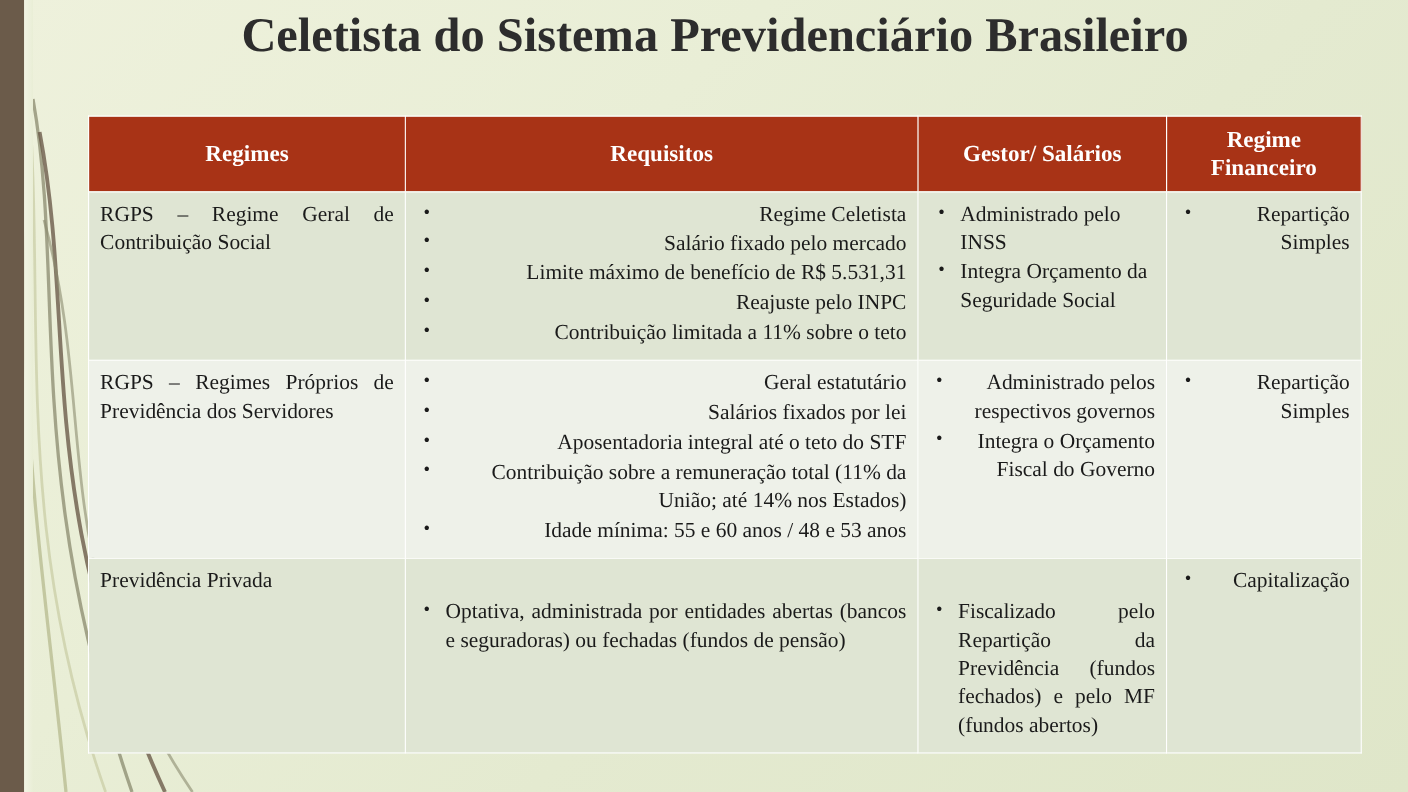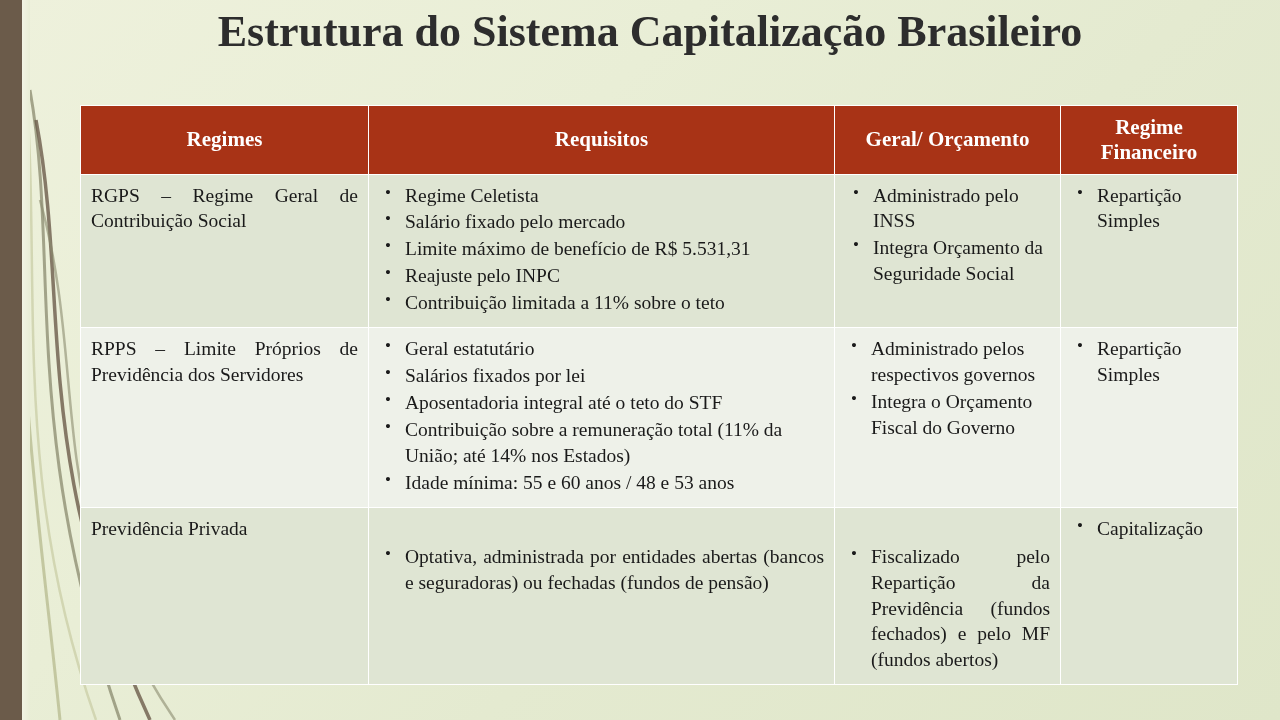--- a/index.html
+++ b/index.html
@@ -102,20 +102,21 @@
   }
   ul.bul {
     margin: 0;
     padding: 0;
     list-style: none;
   }
   ul.bul li {
     position: relative;
     padding-left: 26px;
     margin-bottom: 1px;
+    text-align: right;
   }
   ul.bul li:before {
     content: "\2022";
     position: absolute;
     left: 6px;
     top: -1px;
     font-size: 17px;
     color: #1a1a1a;
   }
   ul.bul.center li {
@@ -143,34 +144,34 @@
   <div class="left-bar-inner"></div>
 
   <svg class="swoosh-wrap" viewBox="0 0 220 720" preserveAspectRatio="none">
     <path d="M30 90 C 60 260, 20 430, 120 720" stroke="#8a8a6e" stroke-width="3" fill="none" opacity="0.75"></path>
     <path d="M36 120 C 70 300, 30 460, 150 720" stroke="#6b5b4a" stroke-width="3.5" fill="none" opacity="0.8"></path>
     <path d="M28 160 C 10 340, 40 520, 60 720" stroke="#b9bd92" stroke-width="3" fill="none" opacity="0.8"></path>
     <path d="M40 200 C 90 380, 40 520, 175 720" stroke="#8a8a6e" stroke-width="2.5" fill="none" opacity="0.6"></path>
     <path d="M24 60 C 44 280, 8 470, 96 720" stroke="#cfd3ae" stroke-width="2.5" fill="none" opacity="0.9"></path>
   </svg>
 
-  <div class="title">Estrutura do Sistema Capitalização Brasileiro</div>
+  <div class="title">Celetista do Sistema Previdenciário Brasileiro</div>
 
   <table class="grid">
     <colgroup>
       <col class="w1">
         <col class="w2">
         <col class="w3">
         <col class="w4">
     </colgroup>
     <thead>
       <tr>
         <th>Regimes</th>
         <th>Requisitos</th>
-        <th>Geral/ Orçamento</th>
+        <th>Gestor/ Salários</th>
         <th>Regime Financeiro</th>
       </tr>
     </thead>
     <tbody>
       <tr>
         <td class="c-regime">RGPS – Regime Geral de Contribuição Social</td>
         <td>
           <ul class="bul">
             <li>Regime Celetista</li>
             <li>Salário fixado pelo mercado</li>
@@ -186,21 +187,21 @@
           </ul>
         </td>
         <td>
           <ul class="bul">
             <li>Repartição Simples</li>
           </ul>
         </td>
       </tr>
 
       <tr class="row-alt">
-        <td class="c-regime justify-all">RPPS – Limite Próprios de Previdência dos Servidores</td>
+        <td class="c-regime justify-all">RGPS – Regimes Próprios de Previdência dos Servidores</td>
         <td>
           <ul class="bul">
             <li>Geral estatutário</li>
             <li>Salários fixados por lei</li>
             <li>Aposentadoria integral até o teto do STF</li>
             <li>Contribuição sobre a remuneração total (11% da União; até 14% nos Estados)</li>
             <li>Idade mínima: 55 e 60 anos / 48 e 53 anos</li>
           </ul>
         </td>
         <td>

